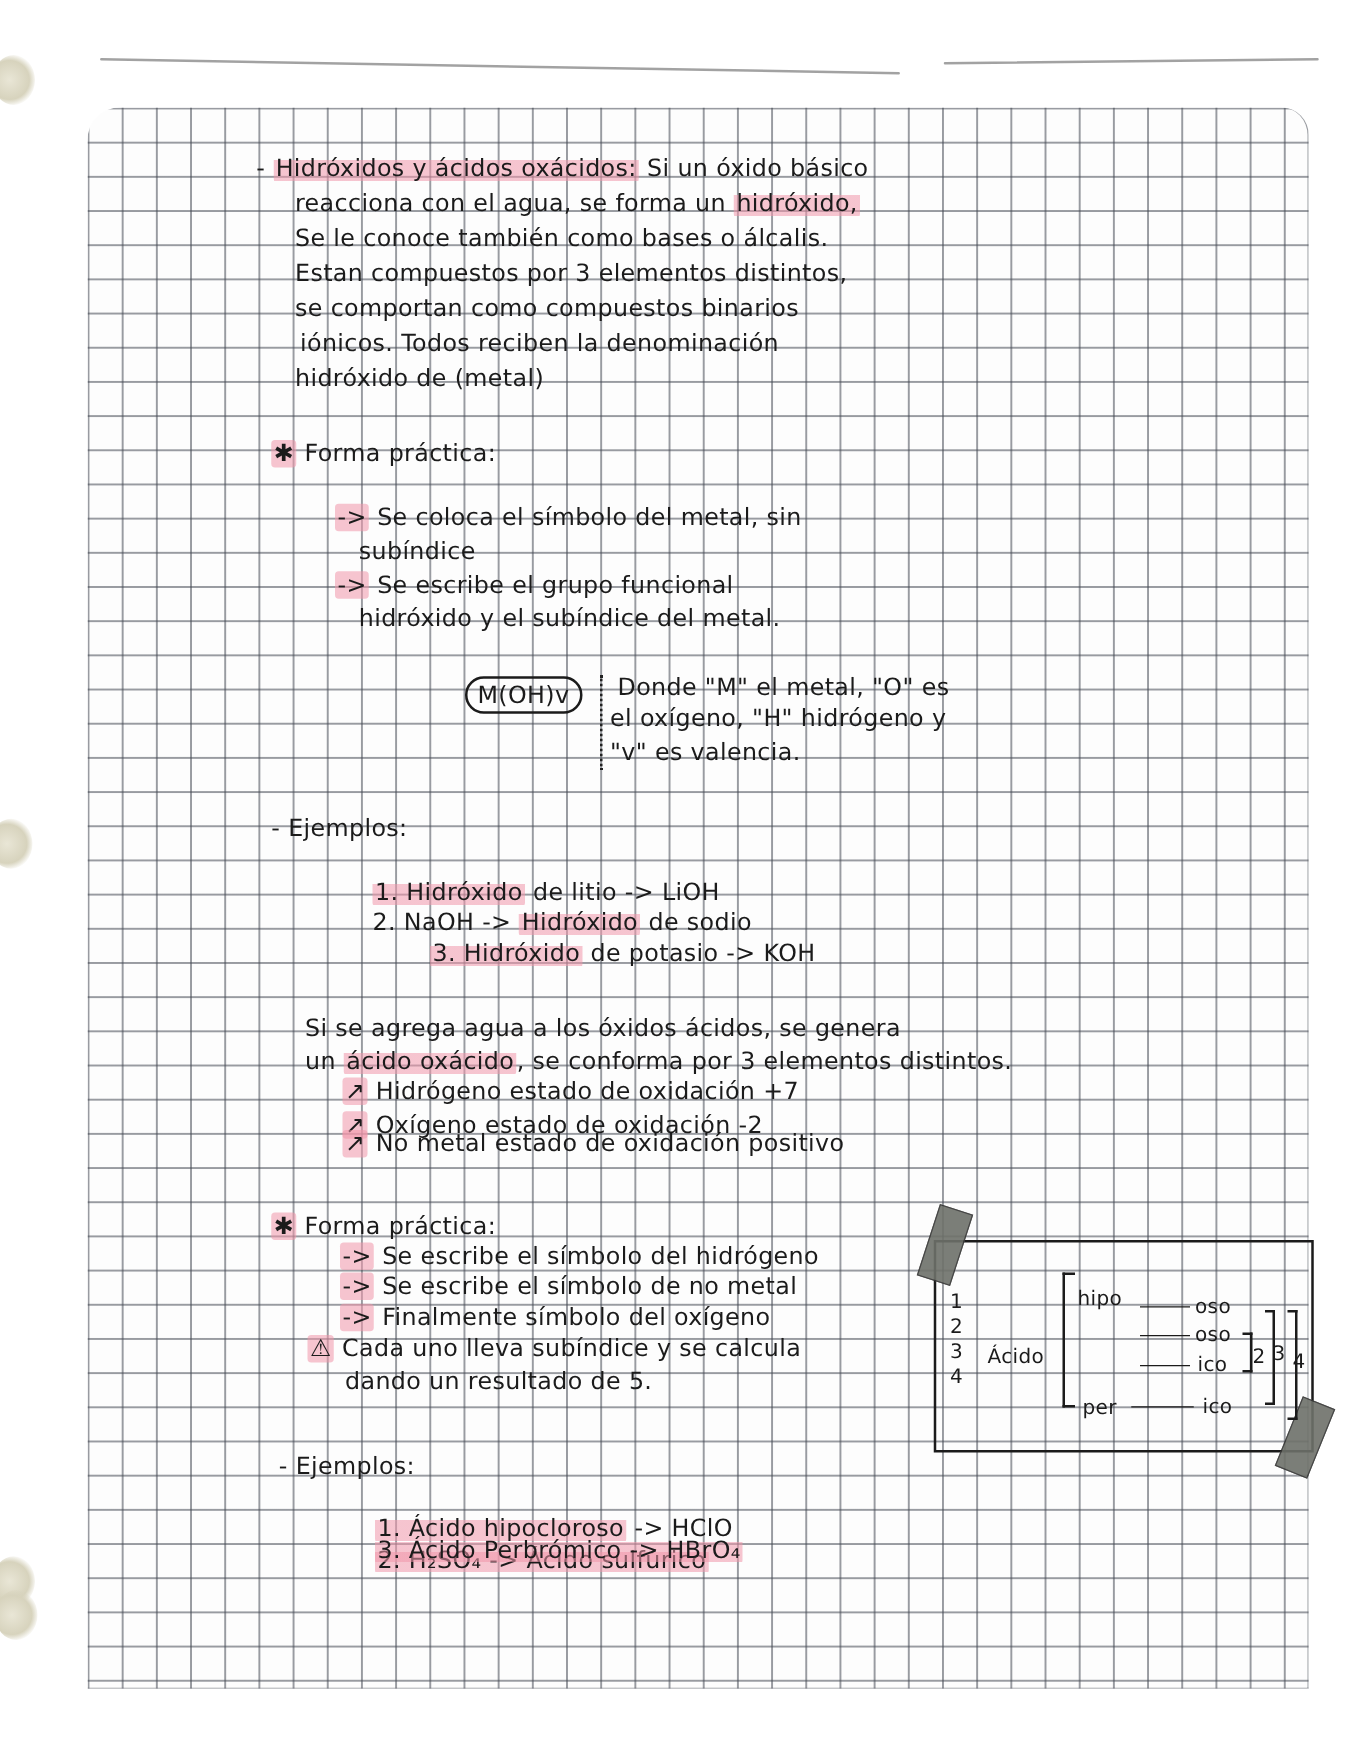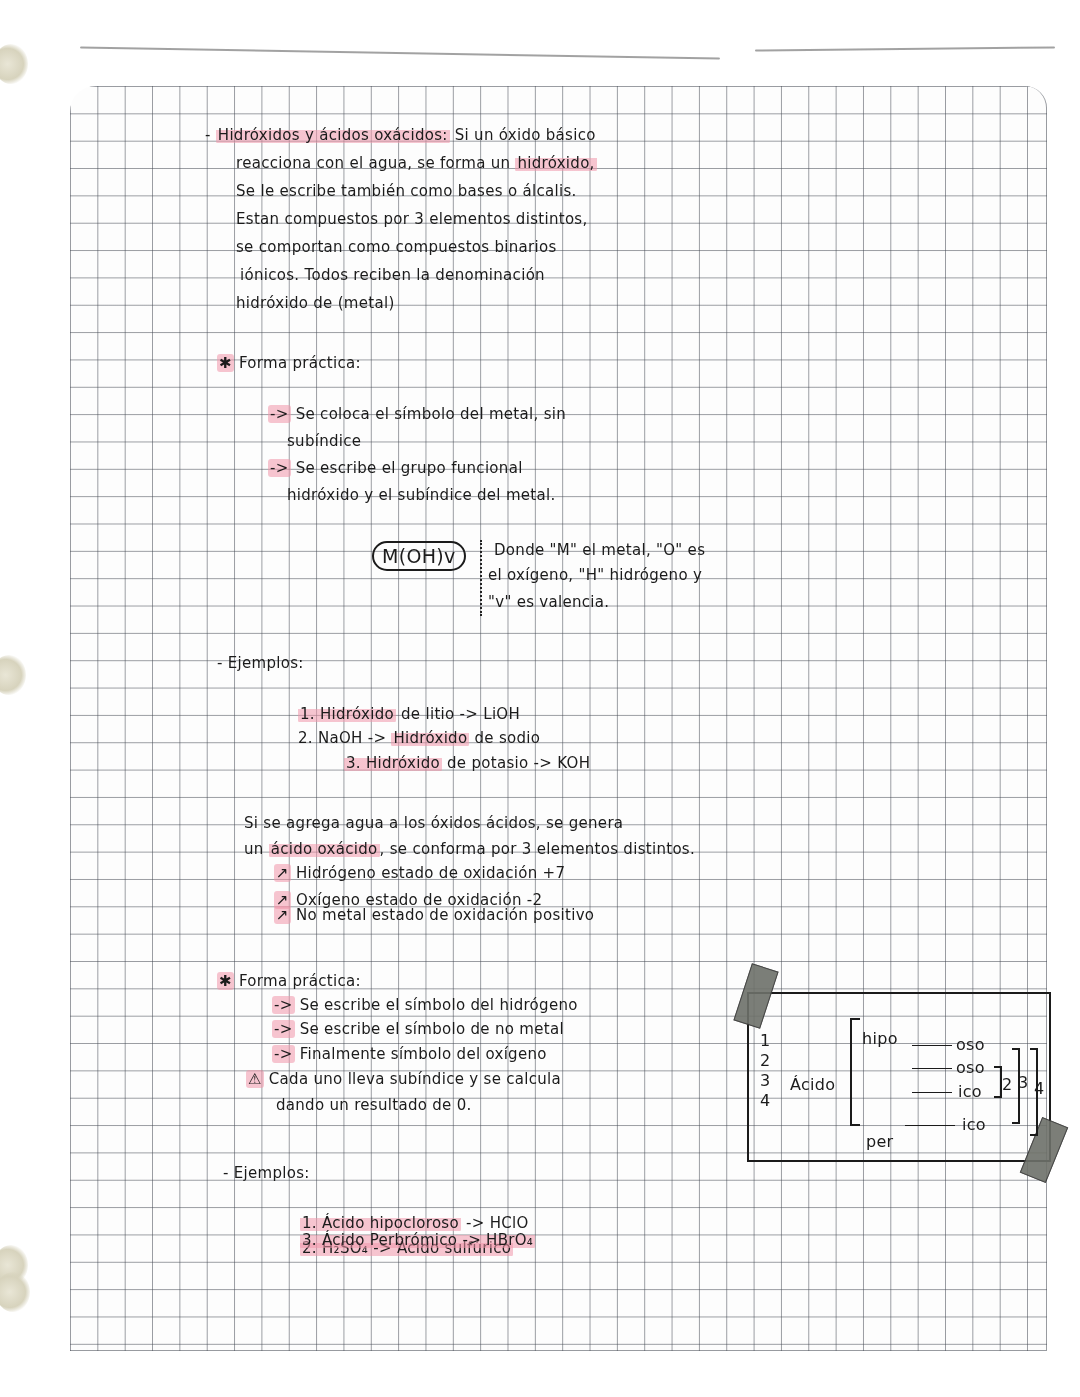--- a/index.html
+++ b/index.html
@@ -10,21 +10,21 @@
         background:radial-gradient(ellipse at 40% 50%,#e9e6d6 0%,#d7d3bd 55%,rgba(255,255,255,0) 75%);}
   .sheet{position:absolute;left:70px;top:86px;width:976px;height:1264px;
          border-top-left-radius:26px;border-top-right-radius:22px;
          background-color:#fdfdfd;
          background-image:
            linear-gradient(to right, rgba(70,75,85,.55) 1.3px, transparent 1.3px),
            linear-gradient(to bottom, rgba(70,75,85,.55) 1.3px, transparent 1.3px);
          background-size:27.35px 27.35px;
          border-right:1.5px solid rgba(70,75,85,.55);
          border-bottom:1.5px solid rgba(70,75,85,.55);}
-  .hw{position:absolute;font-family:"DejaVu Sans",sans-serif;font-size:15px;line-height:22px;
+  .hw{position:absolute;font-family:"DejaVu Sans",sans-serif;font-size:19px;line-height:22px;
       color:#1b1b1b;white-space:nowrap;letter-spacing:.3px;}
   .hl{background:linear-gradient(to bottom,transparent 20%,rgba(240,150,170,.55) 20%,rgba(240,150,170,.55) 95%,transparent 95%);
       border-radius:3px;padding:0 2px;}
   .mark{background:rgba(240,150,170,.55);border-radius:3px;padding:0 2px;}
   .box-formula{position:absolute;border:2px solid #1b1b1b;border-radius:18px;padding:0 8px;
                font-size:19px;line-height:26px;}
   .dashed-sep{position:absolute;border-left:2px dotted #222;}
   .chart-box{position:absolute;left:747px;top:992px;width:300px;height:166px;border:2px solid #1b1b1b;}
   .tape{position:absolute;width:26px;height:58px;background:#6e716a;opacity:.9;border:1px solid #333;}
   .bracket{position:absolute;border:2px solid #1b1b1b;}
@@ -44,21 +44,21 @@
 
 <div class="hw" style="left:205px;top:124px;">
   <span>-</span>
   <span class="hl">Hidróxidos y ácidos oxácidos:</span>
   <span>Si un óxido básico</span>
 </div>
 <div class="hw" style="left:236px;top:152px;">
   <span>reacciona con el agua, se forma un</span>
   <span class="hl">hidróxido,</span>
 </div>
-<div class="hw" style="left:236px;top:180px;">Se le escribe también como bases o álcalis.</div>
+<div class="hw" style="left:236px;top:180px;">Se le conoce también como bases o álcalis.</div>
 <div class="hw" style="left:236px;top:208px;">Estan compuestos por 3 elementos distintos,</div>
 <div class="hw" style="left:236px;top:236px;">se comportan como compuestos binarios</div>
 <div class="hw" style="left:240px;top:264px;">iónicos. Todos reciben la denominación</div>
 <div class="hw" style="left:236px;top:292px;">hidróxido de (metal)</div>
 
 <div class="hw" style="left:217px;top:352px;">
   <span class="mark">✱</span>
   <span>Forma práctica:</span>
 </div>
 <div class="hw" style="left:268px;top:403px;">
@@ -128,33 +128,33 @@
   <span>Se escribe el símbolo de no metal</span>
 </div>
 <div class="hw" style="left:272px;top:1043px;">
   <span class="mark">-&gt;</span>
   <span>Finalmente símbolo del oxígeno</span>
 </div>
 <div class="hw" style="left:246px;top:1068px;">
   <span class="mark">⚠</span>
   <span>Cada uno lleva subíndice y se calcula</span>
 </div>
-<div class="hw" style="left:276px;top:1094px;">dando un resultado de 0.</div>
+<div class="hw" style="left:276px;top:1094px;">dando un resultado de 5.</div>
 
 <div class="chart-box"></div>
 <div class="tape" style="left:742px;top:966px;transform:rotate(18deg);"></div>
 <div class="tape" style="left:1030px;top:1120px;transform:rotate(22deg);"></div>
 <div class="hw small" style="left:760px;top:1030px;">1</div>
 <div class="hw small" style="left:760px;top:1050px;">2</div>
 <div class="hw small" style="left:760px;top:1070px;">3</div>
 <div class="hw small" style="left:760px;top:1090px;">4</div>
 <div class="hw small" style="left:790px;top:1074px;">Ácido</div>
 <div class="bracket" style="left:850px;top:1018px;width:8px;height:104px;border-right:none;"></div>
 <div class="hw small" style="left:862px;top:1028px;">hipo</div>
-<div class="hw small" style="left:866px;top:1115px;margin-top:16px;">per</div>
+<div class="hw small" style="left:866px;top:1115px;">per</div>
 <div class="bracket" style="left:912px;top:1045px;width:40px;height:0;border-width:1px 0 0 0;"></div>
 <div class="bracket" style="left:912px;top:1068px;width:40px;height:0;border-width:1px 0 0 0;"></div>
 <div class="bracket" style="left:912px;top:1092px;width:40px;height:0;border-width:1px 0 0 0;"></div>
 <div class="bracket" style="left:905px;top:1125px;width:50px;height:0;border-width:1px 0 0 0;"></div>
 <div class="hw small" style="left:956px;top:1034px;">oso</div>
 <div class="hw small" style="left:956px;top:1057px;">oso</div>
 <div class="hw small" style="left:958px;top:1081px;">ico</div>
 <div class="hw small" style="left:962px;top:1114px;">ico</div>
 <div class="bracket" style="left:994px;top:1066px;width:6px;height:28px;border-left:none;"></div>
 <div class="hw small" style="left:1002px;top:1074px;">2</div>

